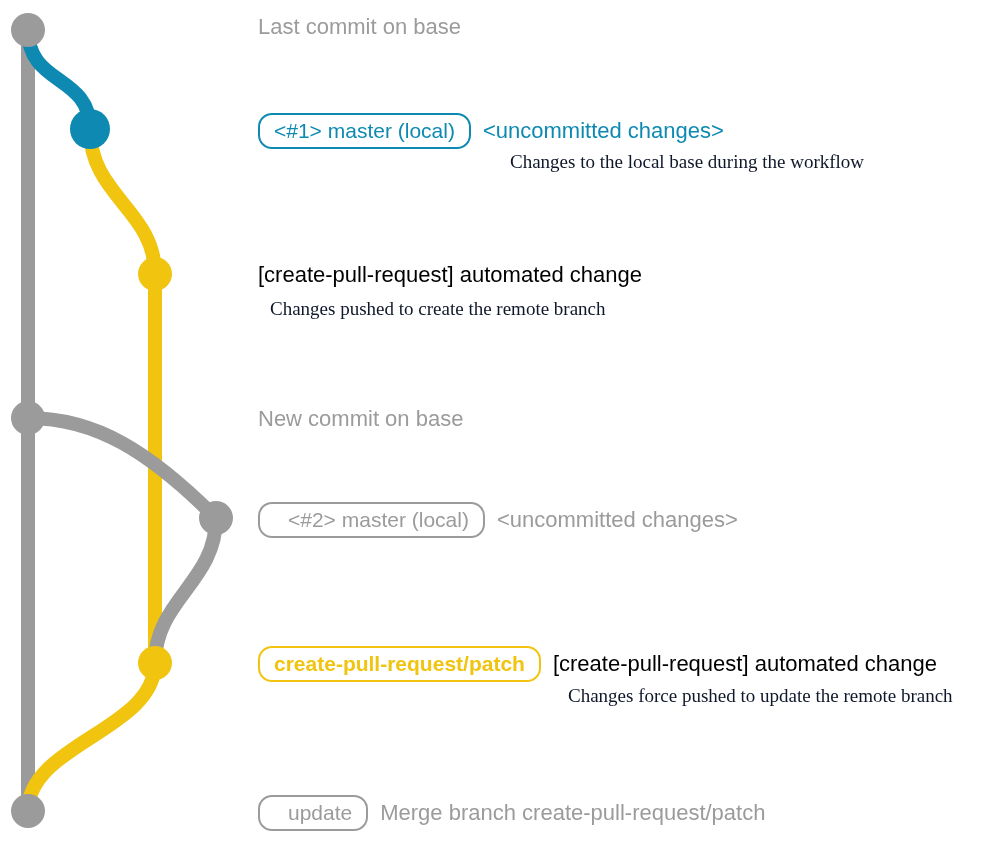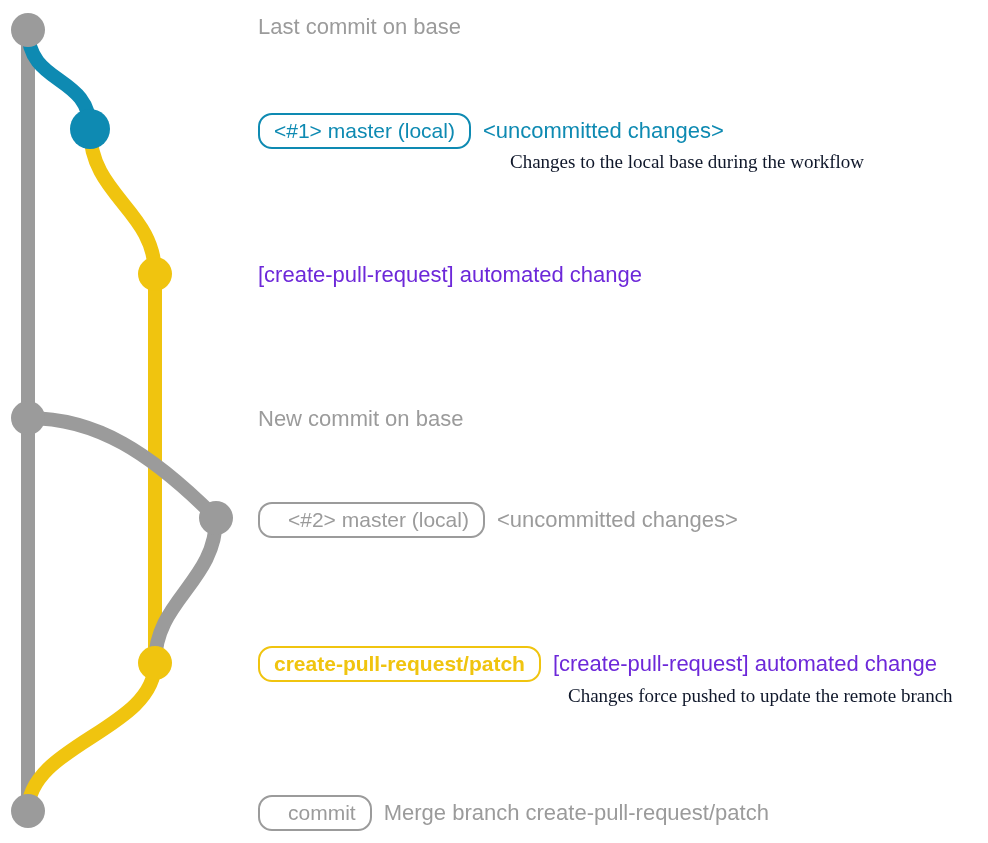--- a/index.html
+++ b/index.html
@@ -45,21 +45,21 @@
   .pill.blue  { border-color: #0e8ab2; color: #0e8ab2; }
   .pill.gray  { border-color: #9b9b9b; color: #9b9b9b; padding-left: 28px; }
   .pill.gold  { border-color: #f0c40f; color: #f0c40f; font-weight: bold; }
 
   .headline {
     font-size: 22px;
     line-height: 1;
   }
   .headline.gray { color: #9b9b9b; }
   .headline.blue { color: #0e8ab2; }
-  .headline.gold { color: #6d28d9; }
+  .headline.gold { color: #000000; }
 
   .pill-gap { display: inline-block; width: 12px; }
 
   .desc {
     position: absolute;
     font-family: Liberation Serif, serif;
     font-size: 19px;
     color: #0f172a;
     line-height: 1;
     white-space: nowrap;
@@ -100,37 +100,38 @@
   <div class="row" style="left:258px; top:113px;">
     <span class="pill blue">&lt;#1&gt; master (local)</span>
     <span class="pill-gap"></span>
     <span class="headline blue">&lt;uncommitted changes&gt;</span>
   </div>
   <div class="desc" style="left:510px; top:152px;">Changes to the local base during the workflow</div>
 
   <div class="row" style="left:258px; top:264px;">
     <span class="headline gold">[create-pull-request] automated change</span>
   </div>
+  <div class="desc" style="left:270px; top:299px;">Changes pushed to create the remote branch</div>
 
   <div class="row" style="left:258px; top:408px;">
     <span class="headline gray">New commit on base</span>
   </div>
 
   <div class="row" style="left:258px; top:502px;">
     <span class="pill gray">&lt;#2&gt; master (local)</span>
     <span class="pill-gap"></span>
     <span class="headline gray">&lt;uncommitted changes&gt;</span>
   </div>
 
   <div class="row" style="left:258px; top:646px;">
     <span class="pill gold">create-pull-request/patch</span>
     <span class="pill-gap"></span>
     <span class="headline gold">[create-pull-request] automated change</span>
   </div>
   <div class="desc" style="left:568px; top:686px;">Changes force pushed to update the remote branch</div>
 
   <div class="row" style="left:258px; top:795px;">
-    <span class="pill gray">commit</span>
+    <span class="pill gray">update</span>
     <span class="pill-gap"></span>
     <span class="headline gray">Merge branch create-pull-request/patch</span>
   </div>
 
 </div>
 
 </body></html>

